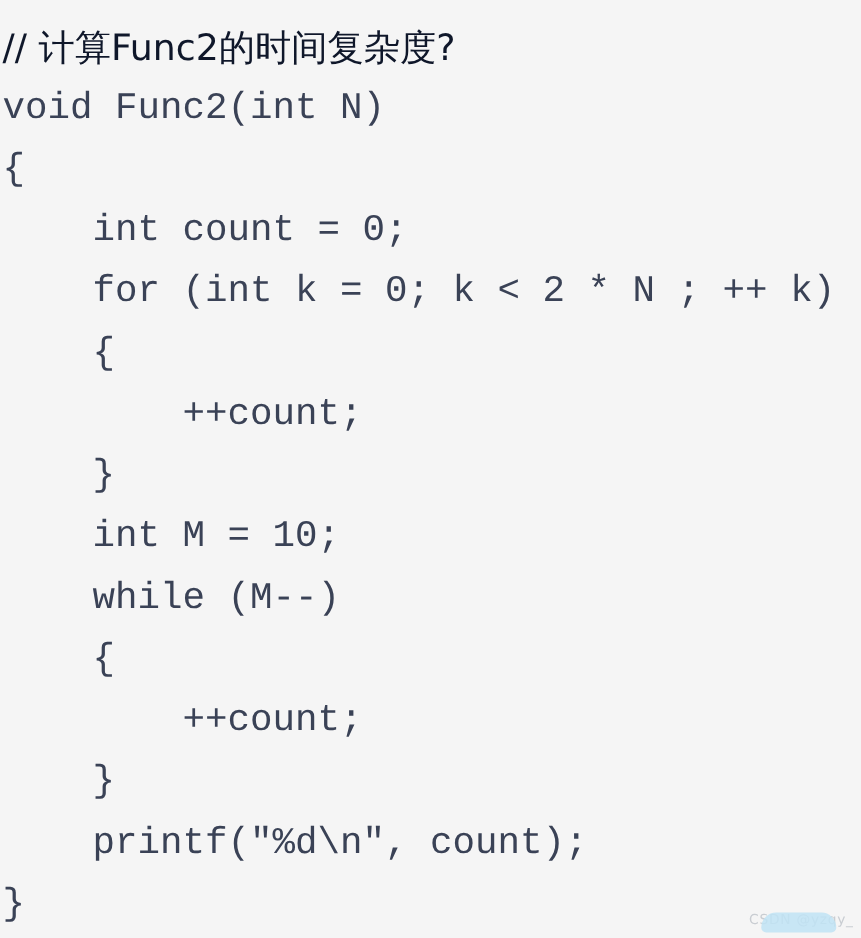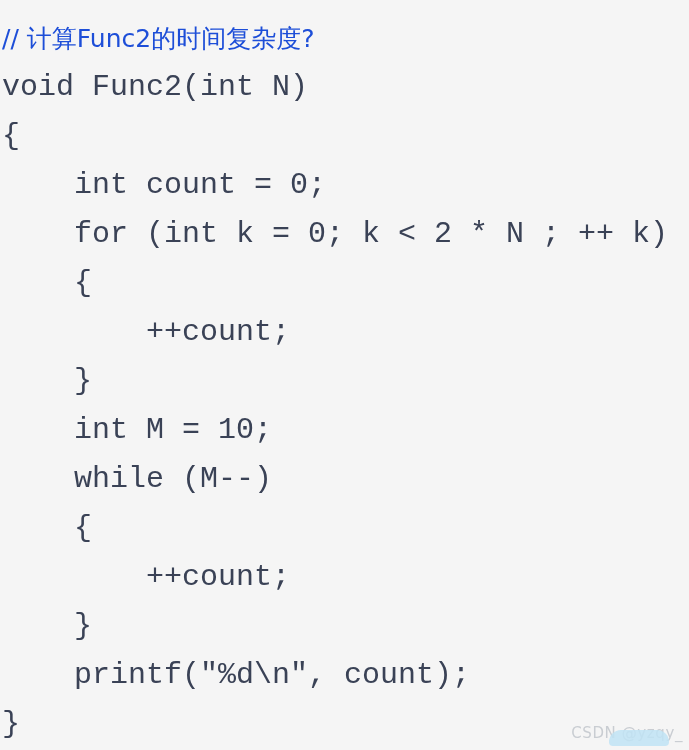--- a/index.html
+++ b/index.html
@@ -44,30 +44,30 @@
   .code-line {
     display: block;
     height: 49px;
     white-space: pre;
     font-family: Liberation Mono, monospace;
   }
 
   
   .code-line.comment-line {
     font-family: "DejaVu Sans", "DejaVu Sans Mono", sans-serif;
-    font-size: 25px;
-    color: #1d4ed8;
+    font-size: 29px;
+    color: #0f172a;
   }
 
   #watermark {
     position: absolute;
     right: 6px;
     bottom: 8px;
     font-family: "DejaVu Sans", sans-serif;
-    font-size: 15px;
+    font-size: 11px;
     letter-spacing: 0.6px;
     color: #c9cdd2;
     white-space: nowrap;
     user-select: none;
     text-align: right;
   }
 
   #watermark-blob {
     position: absolute;
     right: 14px;

